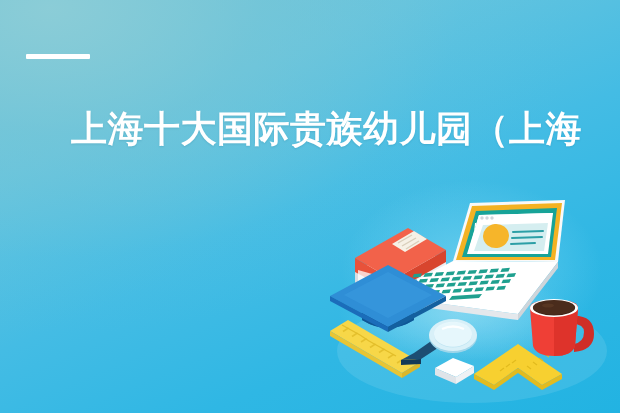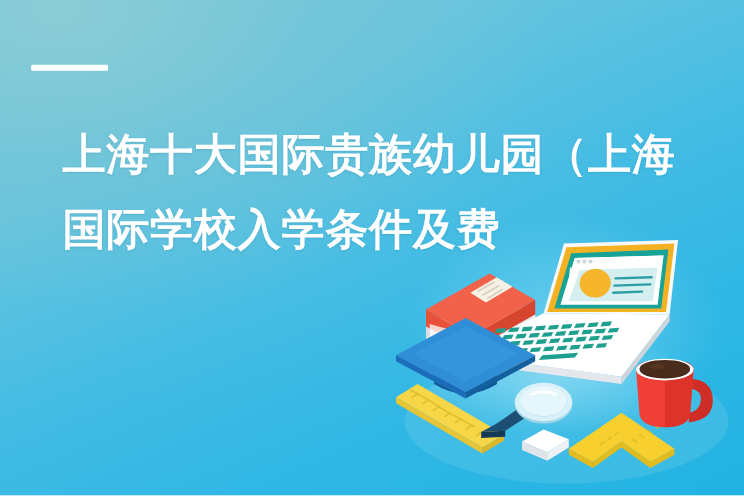--- a/index.html
+++ b/index.html
@@ -55,20 +55,21 @@
     color: #ffffff;
     font-size: 36px;
     font-weight: bold;
     line-height: 62px;
     letter-spacing: 0.5px;
     text-shadow: 0 1px 2px rgba(20,100,130,0.18);
     white-space: nowrap;
   }
   #headline .line {
     display: block;
+    text-align: right;
   }
 
   
   #scene {
     position: absolute;
     left: 322px;
     top: 196px;
     width: 298px;
     height: 217px;
   }
@@ -79,21 +80,20 @@
 
 <div id="banner">
 
   <div id="glow-sweep"></div>
   <div id="glow-sweep2"></div>
 
   <div id="rule"></div>
 
   <div id="headline">
     <span class="line">上海十大国际贵族幼儿园（上海</span>
-    <span class="line">国际学校入学条件及费</span>
   </div>
 
   <div id="scene">
     <svg width="298" height="217" viewBox="0 0 298 217" xmlns="http://www.w3.org/2000/svg">
 
       <ellipse cx="150" cy="155" rx="135" ry="52" fill="#ffffff" opacity="0.10"></ellipse>
 
       <g>
 
         <path d="M33 76 L86 46 L124 66 L124 78 L86 100 L33 88 Z" fill="#ffffff"></path>

